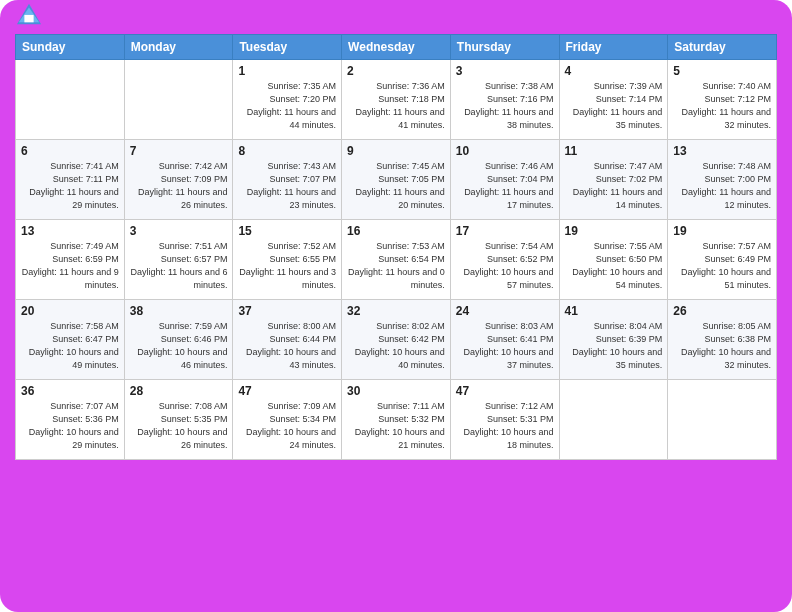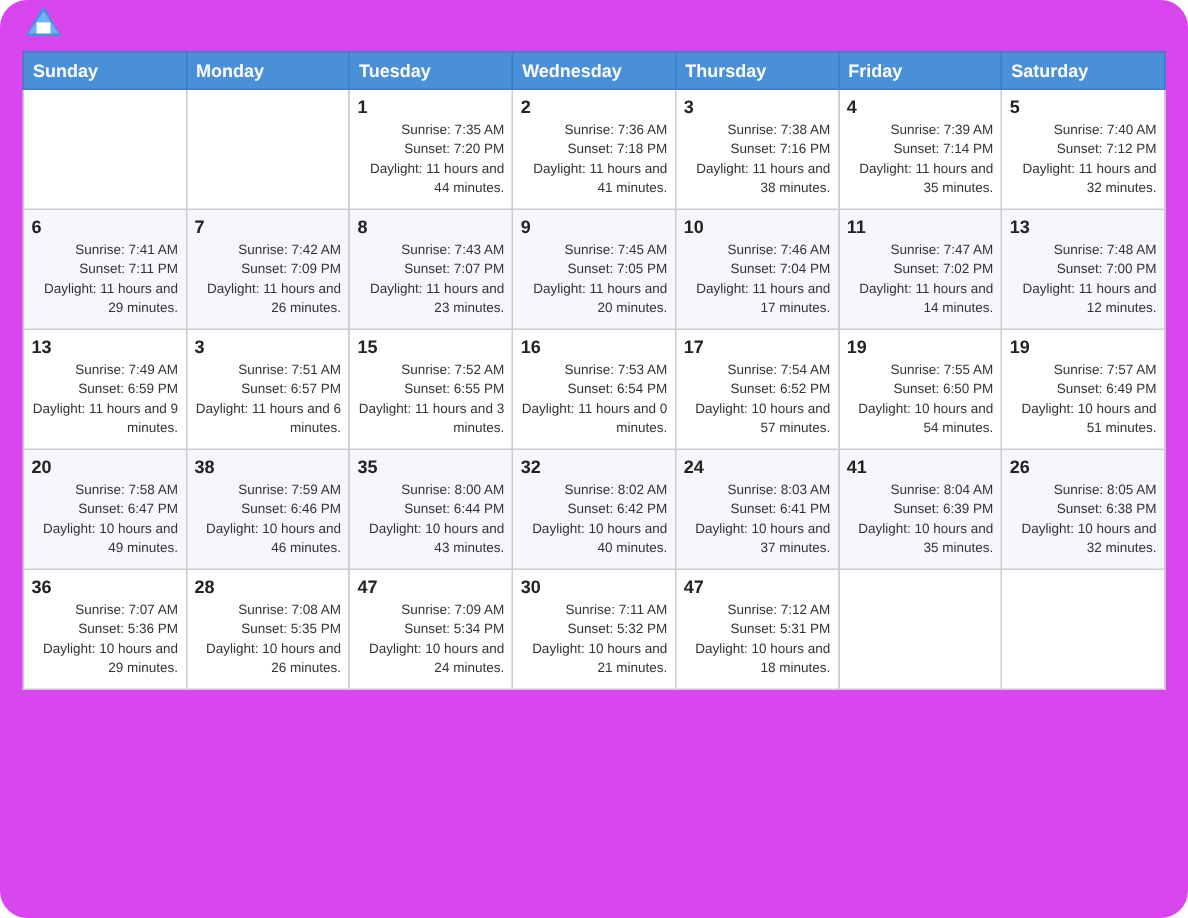--- a/index.html
+++ b/index.html
@@ -225,21 +225,21 @@
         <tr>
           <td>
             <span class="day-num">20</span>
             <div class="day-info">Sunrise: 7:58 AM<br>Sunset: 6:47 PM<br>Daylight: 10 hours and 49 minutes.</div>
           </td>
           <td>
             <span class="day-num">38</span>
             <div class="day-info">Sunrise: 7:59 AM<br>Sunset: 6:46 PM<br>Daylight: 10 hours and 46 minutes.</div>
           </td>
           <td>
-            <span class="day-num">35</span>
+            <span class="day-num">37</span>
             <div class="day-info">Sunrise: 8:00 AM<br>Sunset: 6:44 PM<br>Daylight: 10 hours and 43 minutes.</div>
           </td>
           <td>
             <span class="day-num">32</span>
             <div class="day-info">Sunrise: 8:02 AM<br>Sunset: 6:42 PM<br>Daylight: 10 hours and 40 minutes.</div>
           </td>
           <td>
             <span class="day-num">24</span>
             <div class="day-info">Sunrise: 8:03 AM<br>Sunset: 6:41 PM<br>Daylight: 10 hours and 37 minutes.</div>
           </td>

